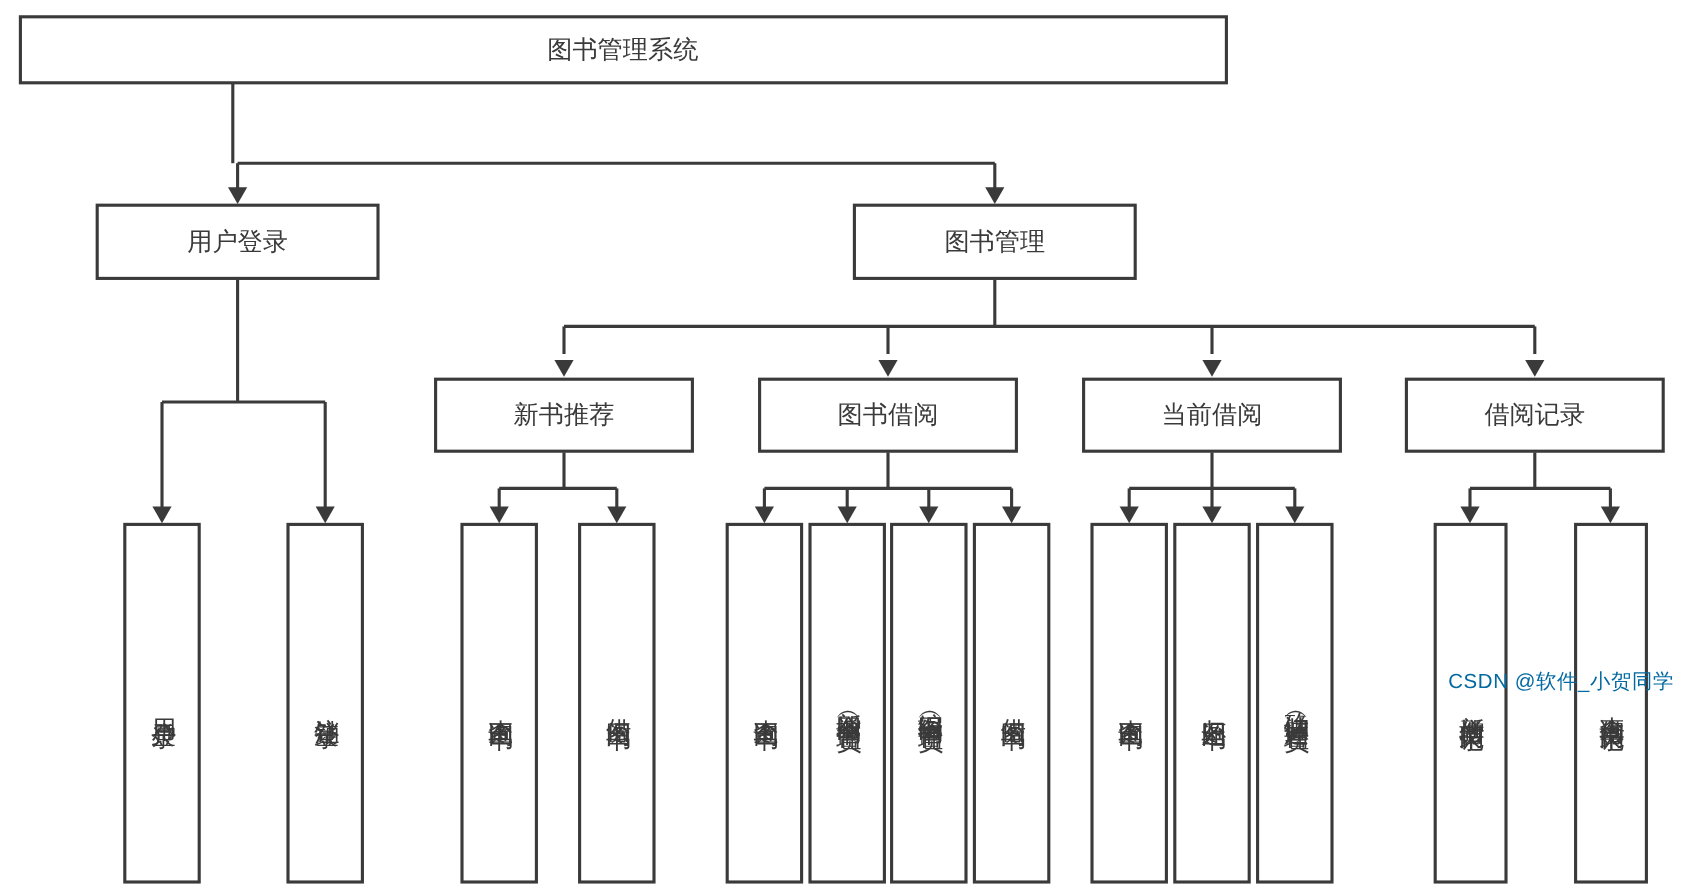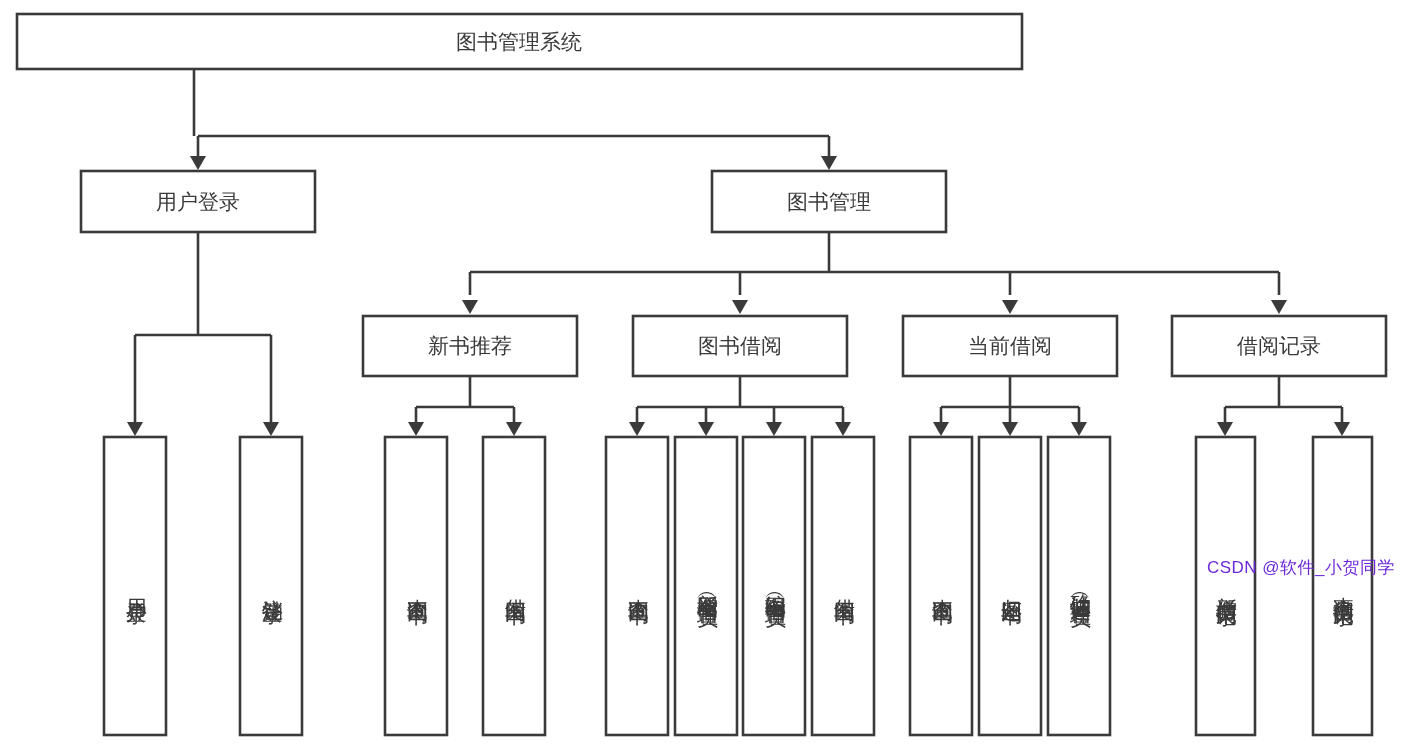--- a/index.html
+++ b/index.html
@@ -22,21 +22,21 @@
   }
   .node-label.vertical{
     font-size:21px;
     writing-mode:vertical-rl;
     text-orientation:upright;
     letter-spacing:2px;
   }
   .watermark{
     position:absolute;
     right:10px;bottom:6px;
-    color:#6d28d9;
+    color:#0369a1;
     font-size:17px;
     font-family:"Liberation Sans","DejaVu Sans",sans-serif;
     letter-spacing:0.5px;
     user-select:none;
     pointer-events:none;
   }
 </style>
 </head>
 <body>
 

